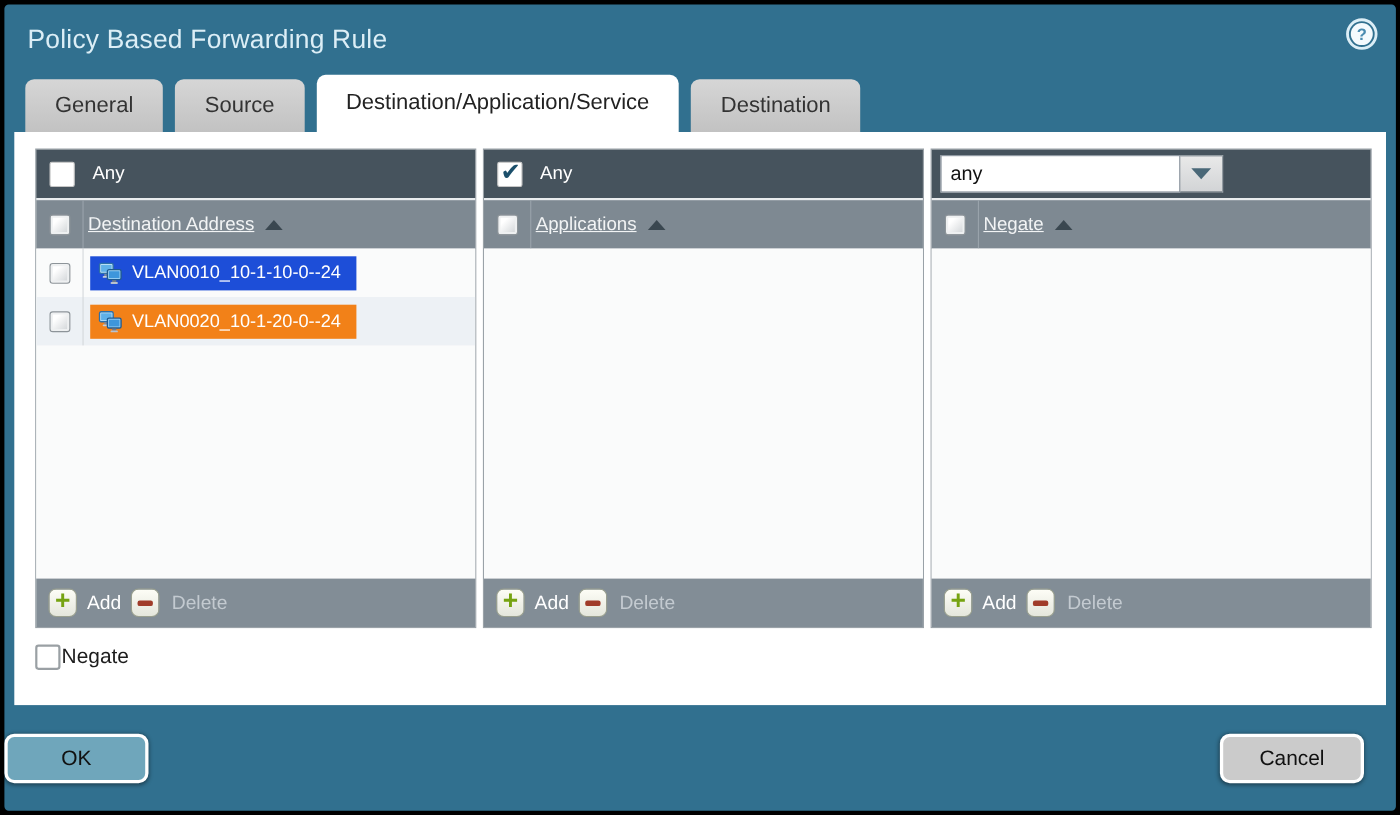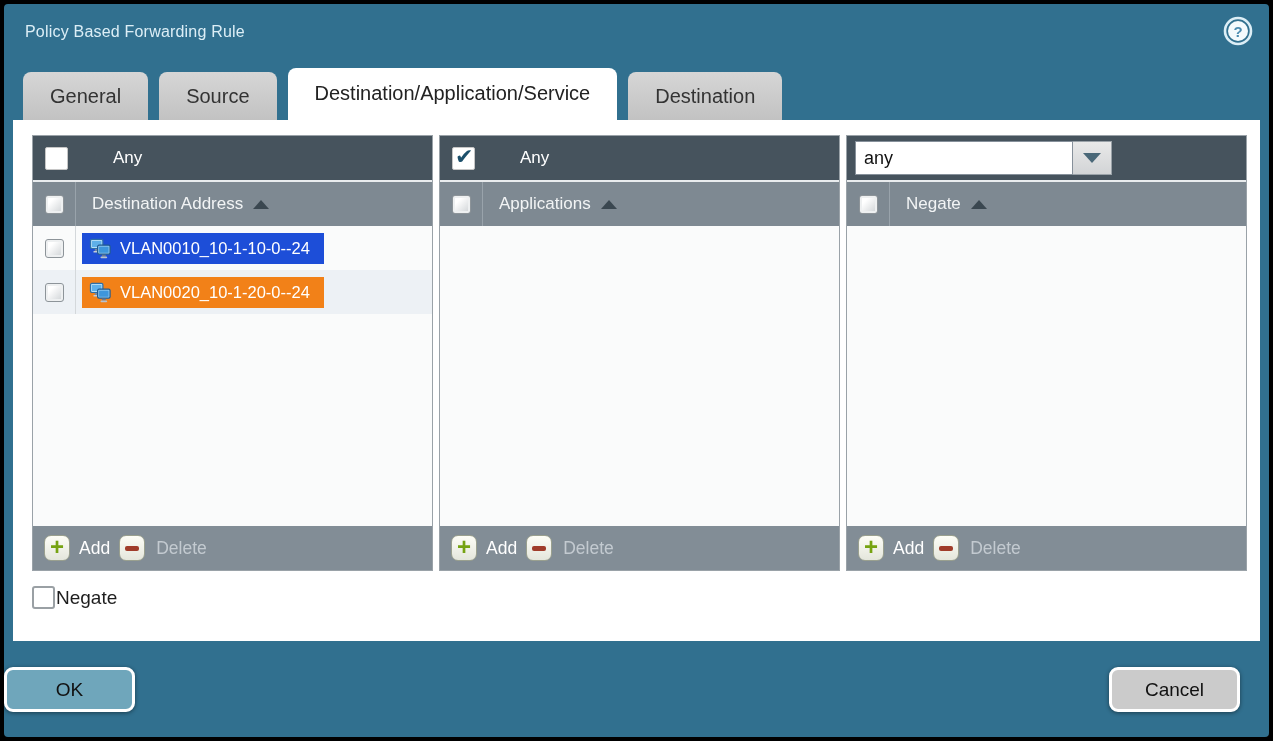--- a/index.html
+++ b/index.html
@@ -12,21 +12,21 @@
     border: 4px solid #000;
     border-radius: 8px;
     position: relative;
     display: flex; flex-direction: column;
   }
 
   
   .titlebar { height: 64px; position: relative; flex: 0 0 auto; }
   .title {
     position: absolute; left: 21px; top: 19px;
-    font-size: 16px; color: #DCEEF6; letter-spacing: .2px;
+    font-size: 24px; color: #DCEEF6; letter-spacing: .2px;
   }
   .help { position: absolute; right: 16px; top: 12px; width: 30px; height: 30px; cursor: pointer; }
 
   
   .tabs {
     height: 52px; flex: 0 0 auto;
     display: flex; align-items: flex-end;
     padding-left: 19px;
   }
   .tab {
@@ -60,38 +60,38 @@
     display: flex; flex-direction: column;
     border: 1px solid #9aa2a8;
     background: #FAFBFB;
   }
 
   .anybar {
     height: 44px; flex: 0 0 auto;
     background: #46535D;
     display: flex; align-items: center;
     padding: 0 8px;
-    color: #fff; font-size: 17px; gap: 29px;
+    color: #fff; font-size: 17px;
   }
   .anybar .cb-any { margin: 0 6px 0 4px; }
   .anybar .any-label { margin-left: 10px; }
 
   .colheader {
     height: 46px; flex: 0 0 auto;
     background: #7E8992;
     border-top: 2px solid #E9ECEE;
     display: flex; align-items: center;
     color: #F2F4F5; font-size: 17px;
   }
   .hdr-cb-cell {
     width: 43px; height: 100%; flex: 0 0 auto;
     display: flex; align-items: center; justify-content: center;
     border-right: 1px solid #99A3AB;
   }
-  .hdr-label { margin-left: 16px; }
+  .hdr-label { margin-left: 4px; text-decoration: underline; }
   .sort-up {
     width: 0; height: 0; margin-left: 10px;
     border-left: 8px solid transparent;
     border-right: 8px solid transparent;
     border-bottom: 9px solid #3A4750;
     display: inline-block;
   }
 
   .list { flex: 1 1 auto; background: #FAFBFB; overflow: hidden; }
   .row { height: 44px; display: flex; align-items: center; }

